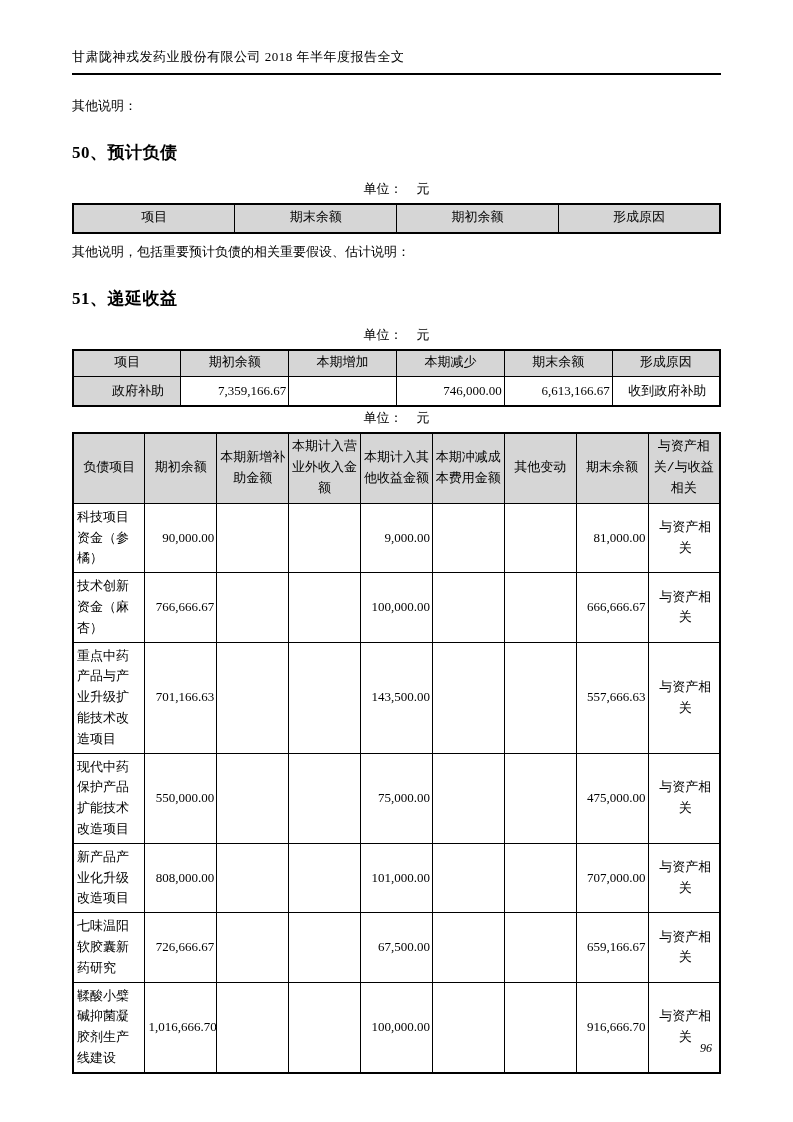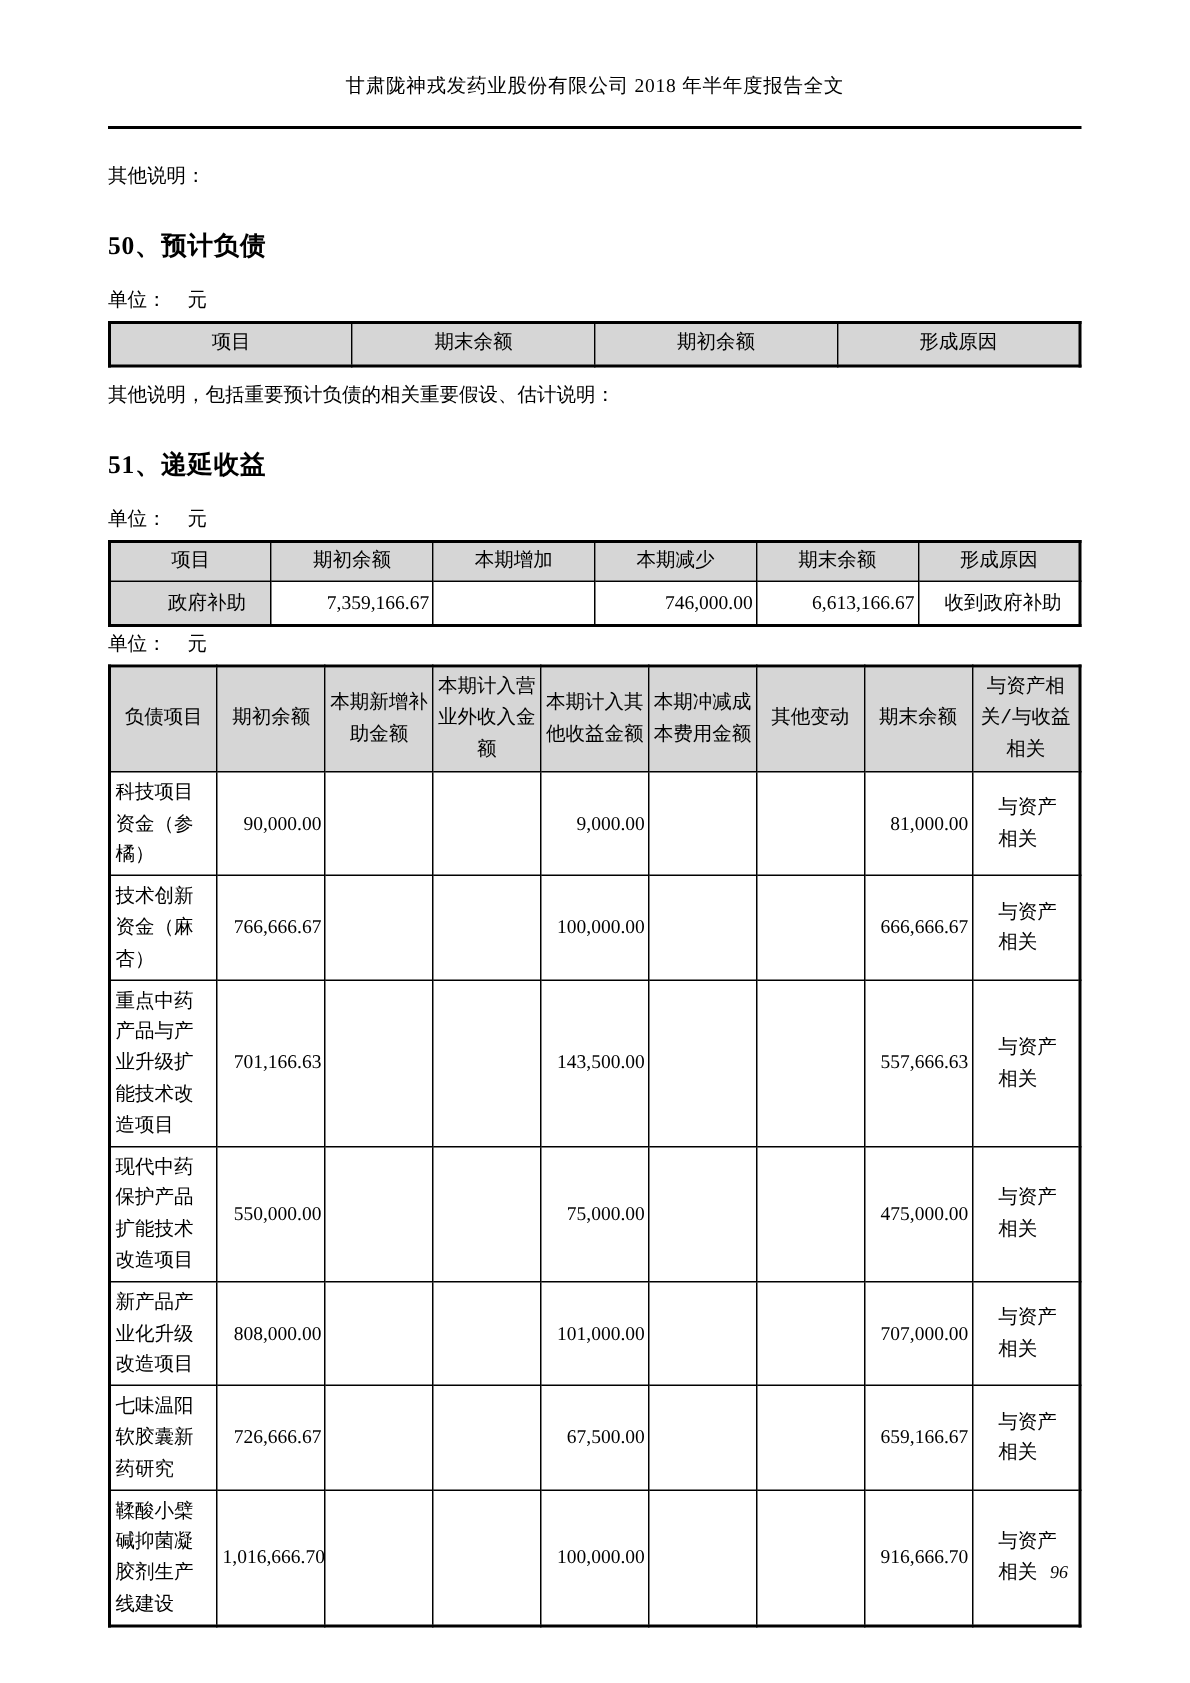--- a/index.html
+++ b/index.html
@@ -12,38 +12,38 @@
     margin: 0 auto;
     background: #ffffff;
     color: var(--ink);
     font-family: "Liberation Serif", "DejaVu Serif", serif;
     font-size: 13px;
     overflow: hidden;
   }
   .content { padding: 48px 72px 0 72px; }
 
   .doc-header {
-    text-align: center;
-    font-size: 13px;
-    padding-bottom: 18px;
+    text-align: left;
+    font-size: 13px;
+    padding-bottom: 7px;
     border-bottom: 2px solid var(--ink);
     letter-spacing: 0.5px;
   }
 
   .note-line { margin-top: 22px; font-size: 13px; }
   .section-title {
     margin-top: 26px;
     font-size: 17px;
     font-weight: bold;
     letter-spacing: 0.5px;
   }
   .unit-line {
     margin-top: 16px;
     margin-bottom: 5px;
-    text-align: left;
+    text-align: center;
     font-size: 13px;
   }
   .unit-line .unit-value { margin-left: 14px; }
 
   table {
     width: 100%;
     border-collapse: collapse;
     table-layout: fixed;
     border: 2px solid var(--ink);
     font-size: 13px;
@@ -60,21 +60,21 @@
     text-align: center;
     padding: 2px 2px;
     font-family: Liberation Mono, monospace;
   }
   .t1 th { padding: 3px 2px; }
   .t2 td { padding: 4px 3px; }
   .t3 th { padding: 3px 2px; }
   .t3 td { padding: 3px 3px; }
   td.cell-label { text-align: left; padding-left: 3px; }
   td.cell-num   { text-align: right; padding-right: 2px; }
-  td.cell-text  { text-align: left; padding-left: 17px; }
+  td.cell-text  { text-align: center; padding-left: 6px; }
   td.cell-shaded { background: var(--header-bg); padding-left: 38px; }
   td.cell-center { text-align: center; }
 
   .tight { margin-top: 9px; }
   .unit-tight { margin-top: 2px; margin-bottom: 5px; }
 
   .page-number {
     position: absolute;
     right: 81px;
     bottom: 66px;

